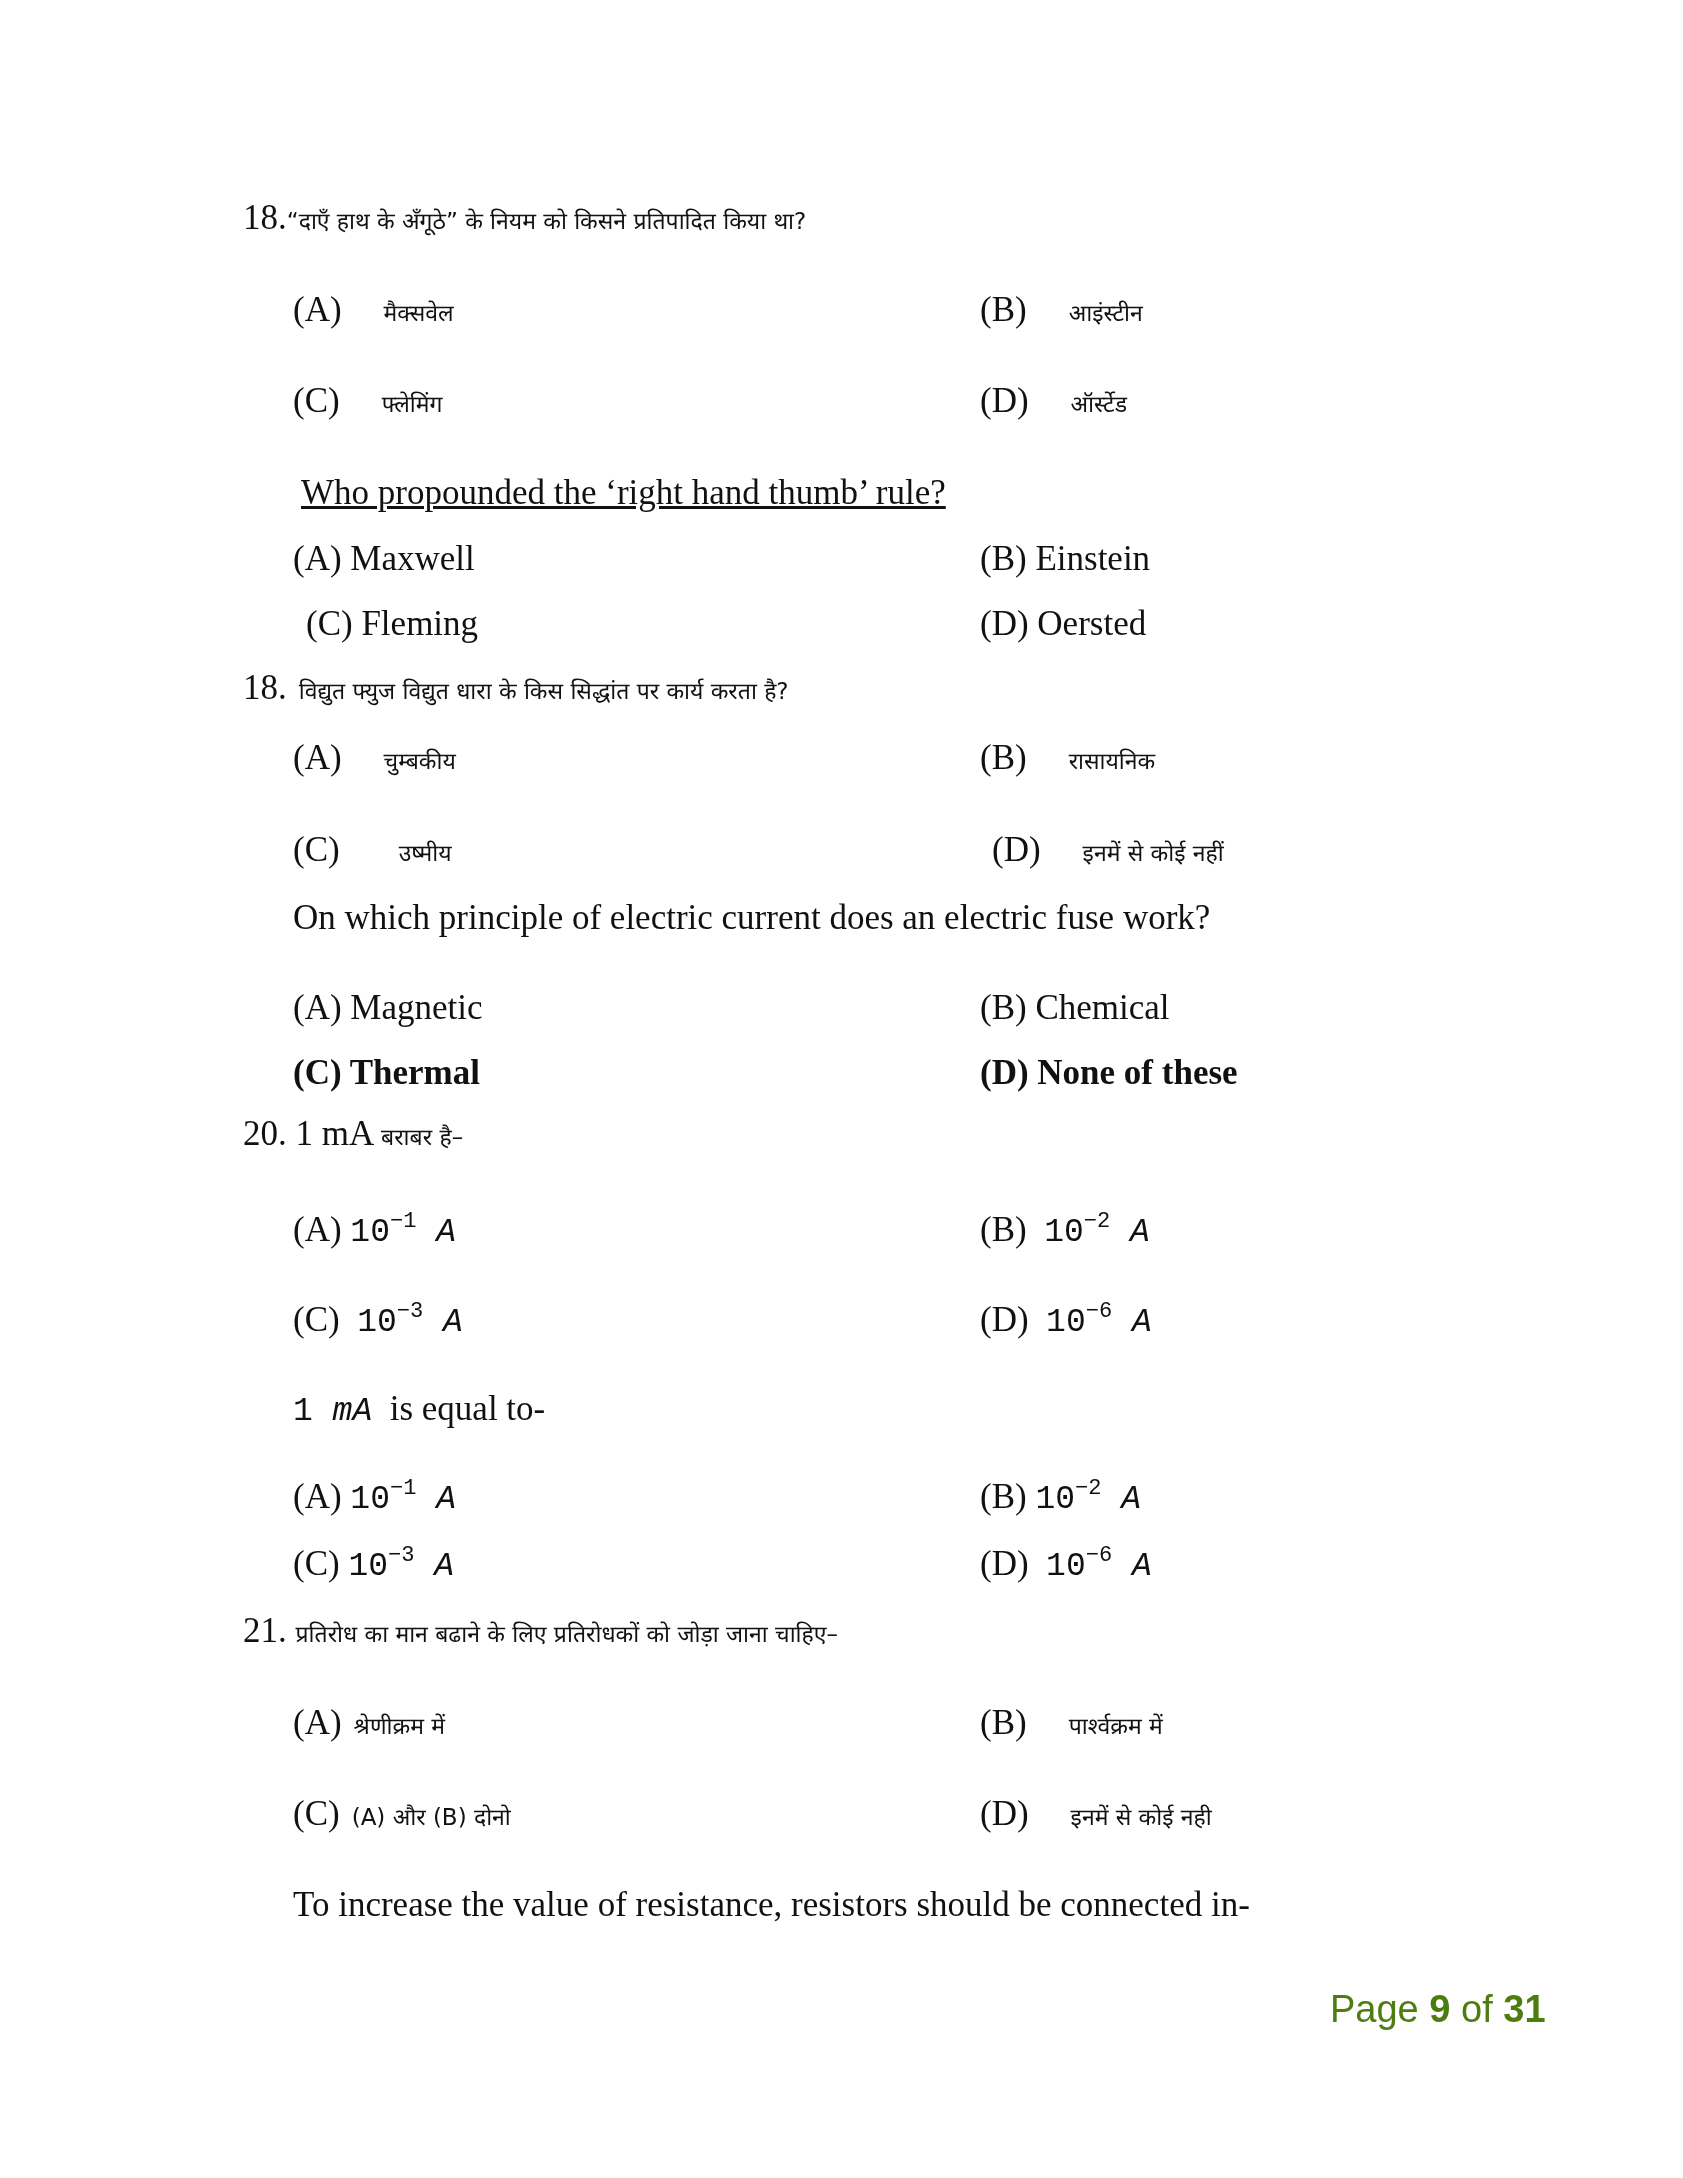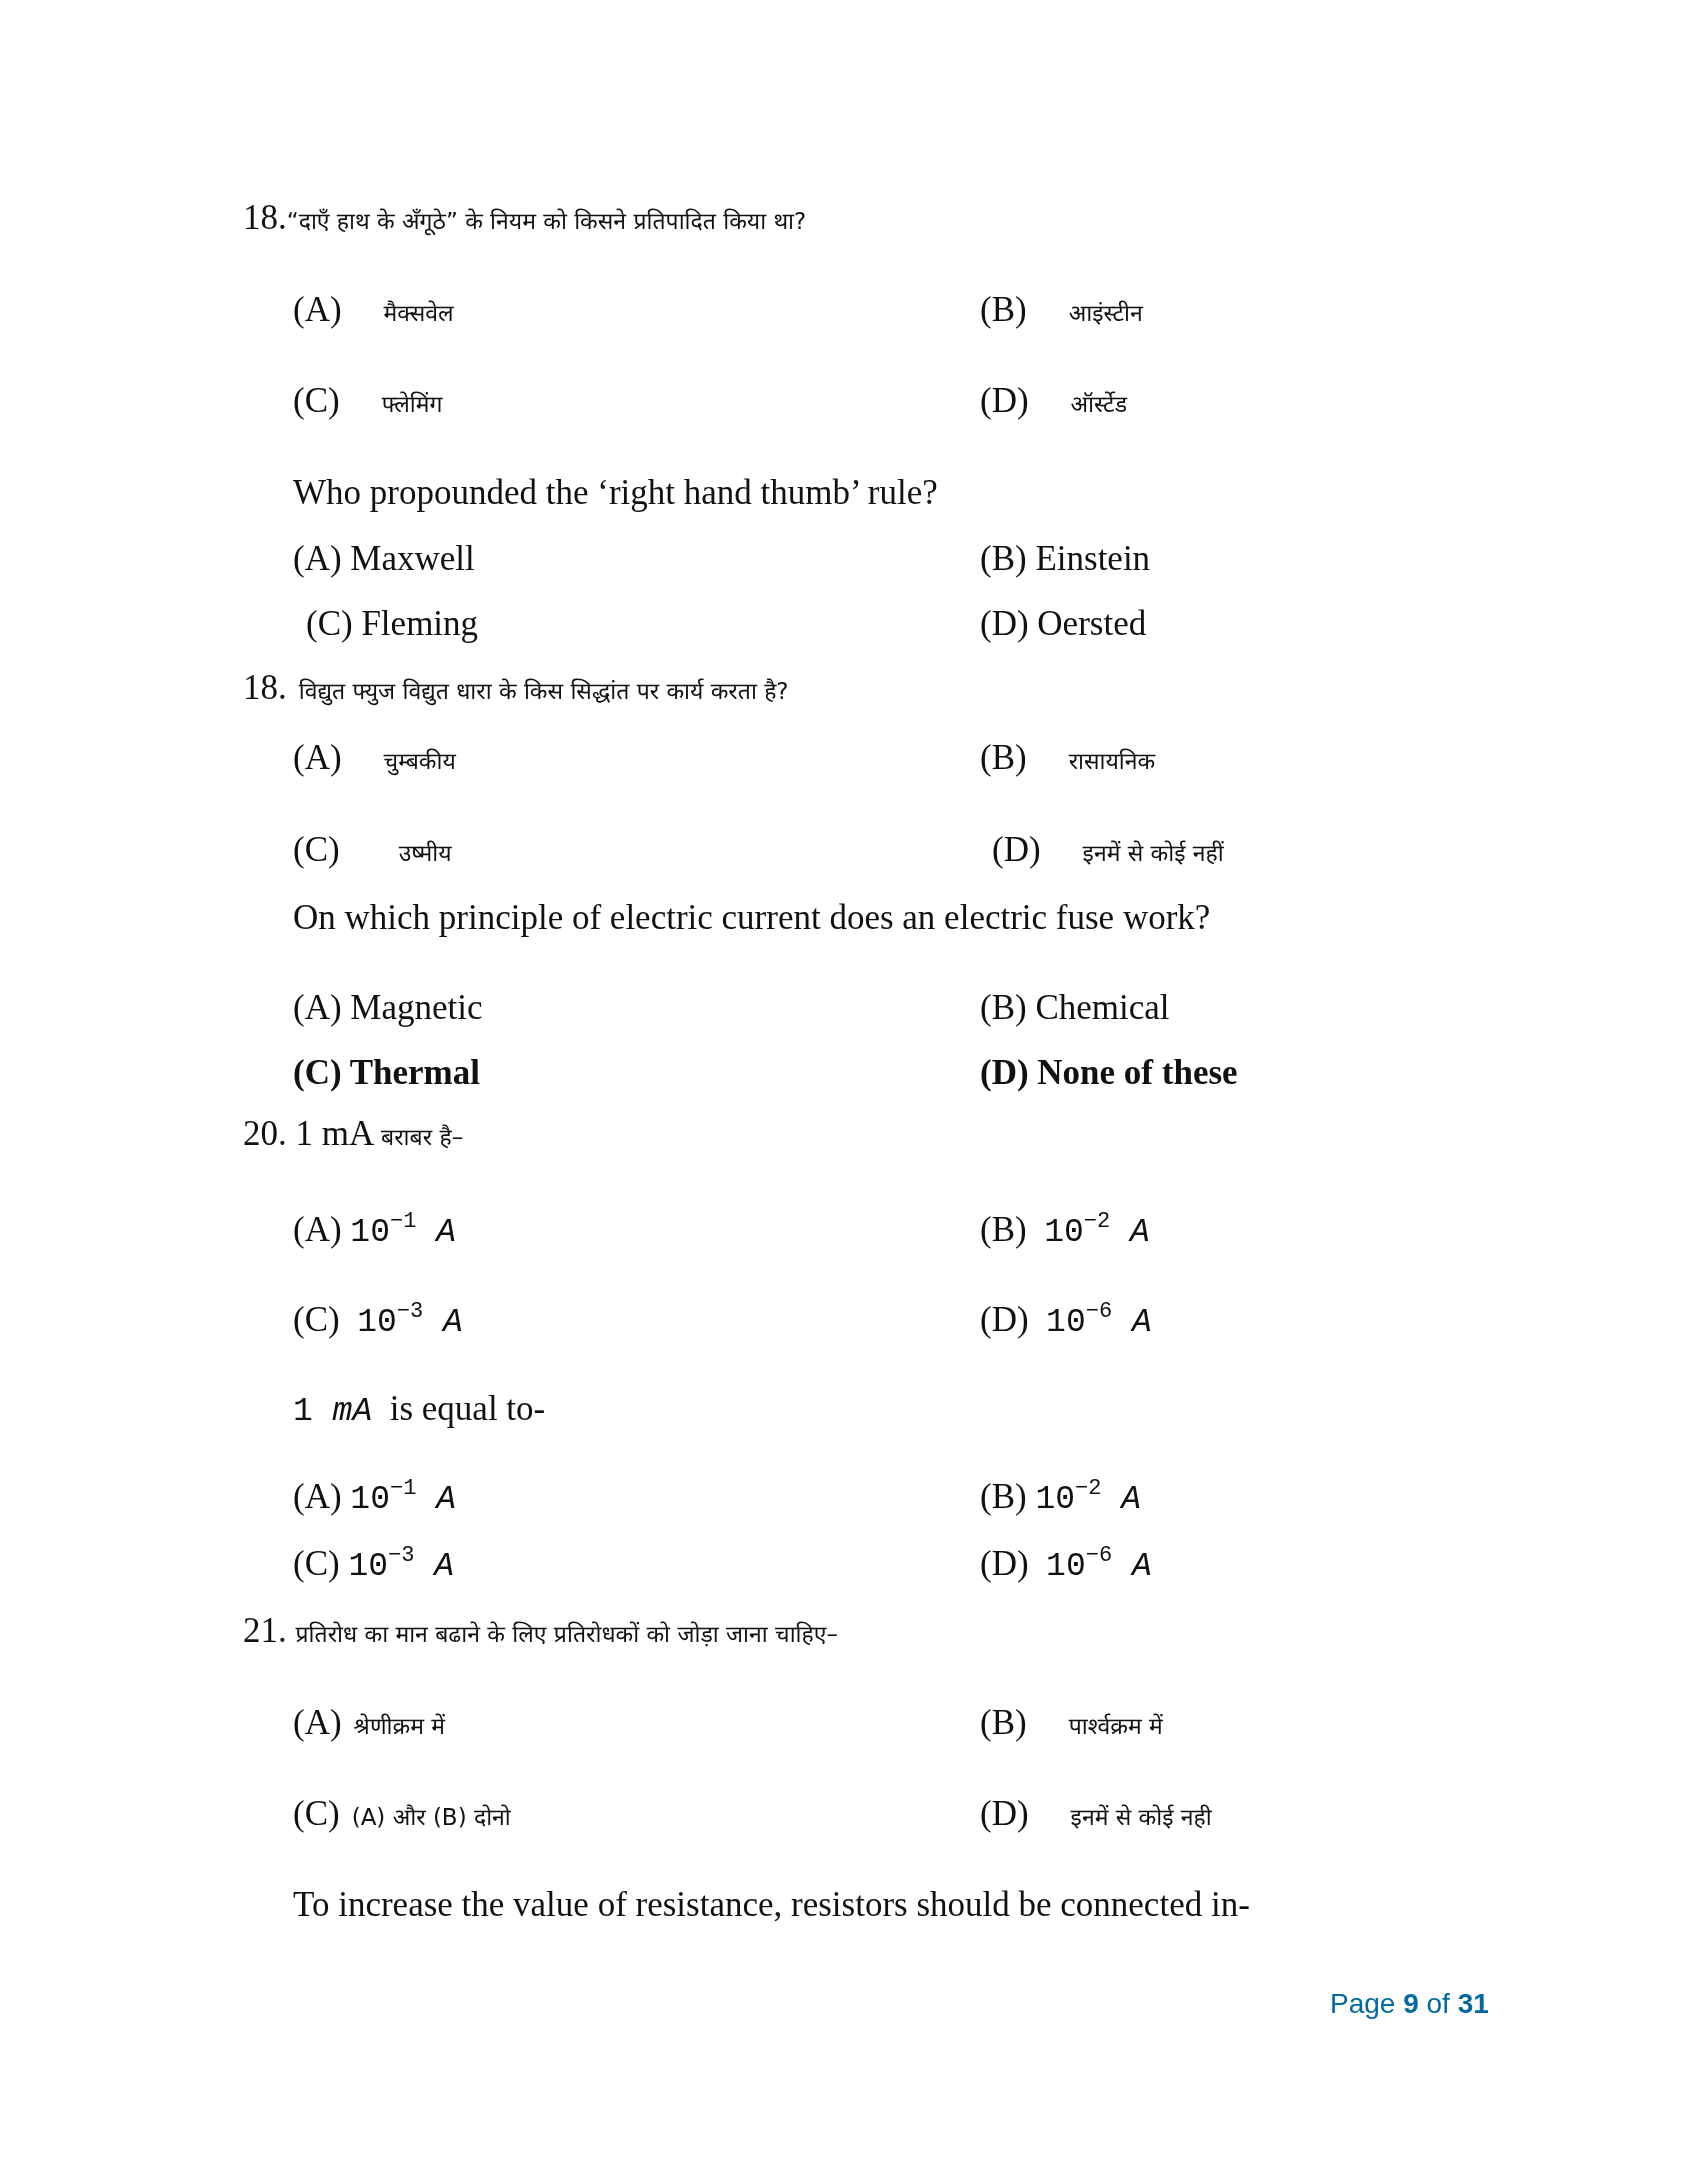--- a/index.html
+++ b/index.html
@@ -5,21 +5,21 @@
   html, body { margin:0; padding:0; background:#ffffff; }
   body { width:1683px; height:2178px; position:relative; overflow:hidden; color:#111; }
   .line { position:absolute; font-family:"Liberation Serif","DejaVu Serif",serif; font-size:35px; white-space:nowrap; line-height:1; }
   .dev { font-family:"DejaVu Sans", sans-serif; font-size:23px; }
   .lbl { display:inline-block; }
   .gap { display:inline-block; width:42px; }
   .gap-s { display:inline-block; width:12px; }
   .math { font-family:Liberation Mono, monospace; font-size:33px; }
   .math i { font-style:italic; }
   sup { font-size:22px; vertical-align:14px; line-height:0; }
-  .footer { position:absolute; left:1330px; top:1988px; font-family:"Liberation Sans","DejaVu Sans",sans-serif; font-size:28px; color:#0369a1; }
+  .footer { position:absolute; left:1330px; top:1988px; font-family:"Liberation Sans","DejaVu Sans",sans-serif; font-size:38px; color:#4d7c0f; }
   .footer b { font-weight:bold; }
 </style>
 </head>
 <body>
 
 <div class="line" style="left:243px;top:200px;">
   <span>18.</span><span class="dev">“दाएँ हाथ के अँगूठे” के नियम को किसने प्रतिपादित किया था?</span>
 </div>
 <div class="line" style="left:293px;top:292px;">
   <span class="lbl">(A)</span><span class="gap"></span><span class="dev">मैक्सवेल</span>
@@ -27,21 +27,21 @@
 <div class="line" style="left:980px;top:292px;">
   <span class="lbl">(B)</span><span class="gap"></span><span class="dev">आइंस्टीन</span>
 </div>
 <div class="line" style="left:293px;top:383px;">
   <span class="lbl">(C)</span><span class="gap"></span><span class="dev">फ्लेमिंग</span>
 </div>
 <div class="line" style="left:980px;top:383px;">
   <span class="lbl">(D)</span><span class="gap"></span><span class="dev">ऑर्स्टेड</span>
 </div>
 
-<div class="line" style="left:293px;top:475px;">Who propounded the ‘right hand thumb’ rule?</div>
+<div class="line" style="left:301px;top:475px;text-decoration:underline;">Who propounded the ‘right hand thumb’ rule?</div>
 <div class="line" style="left:293px;top:541px;">
   <span>(A)</span> <span>Maxwell</span>
 </div>
 <div class="line" style="left:980px;top:541px;">
   <span>(B)</span> <span>Einstein</span>
 </div>
 <div class="line" style="left:306px;top:606px;">
   <span>(C)</span> <span>Fleming</span>
 </div>
 <div class="line" style="left:980px;top:606px;">

